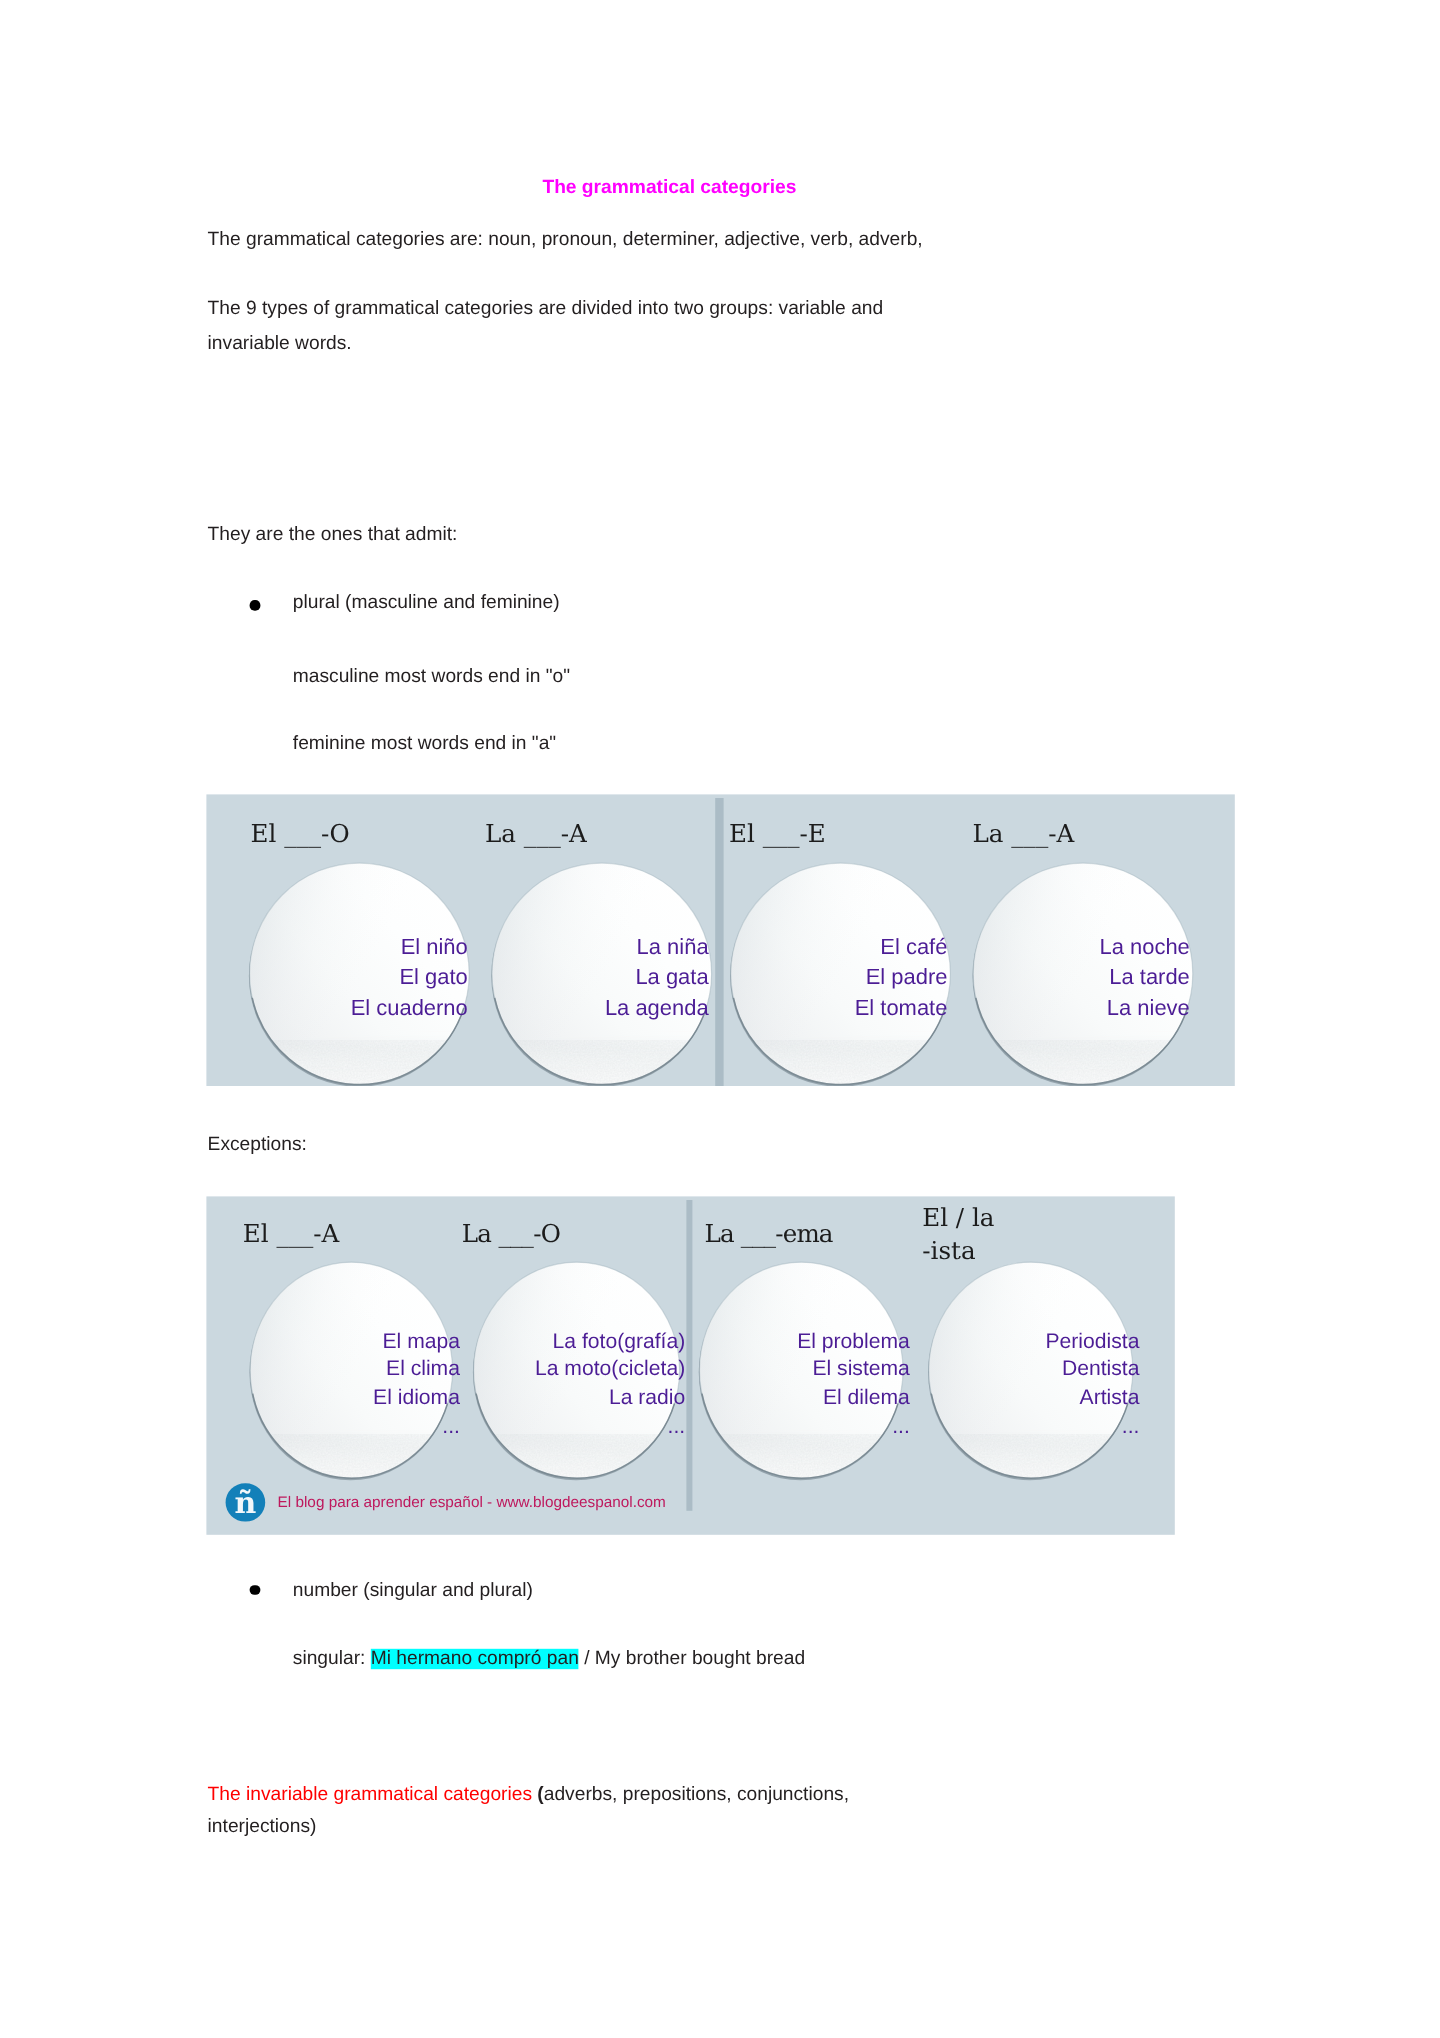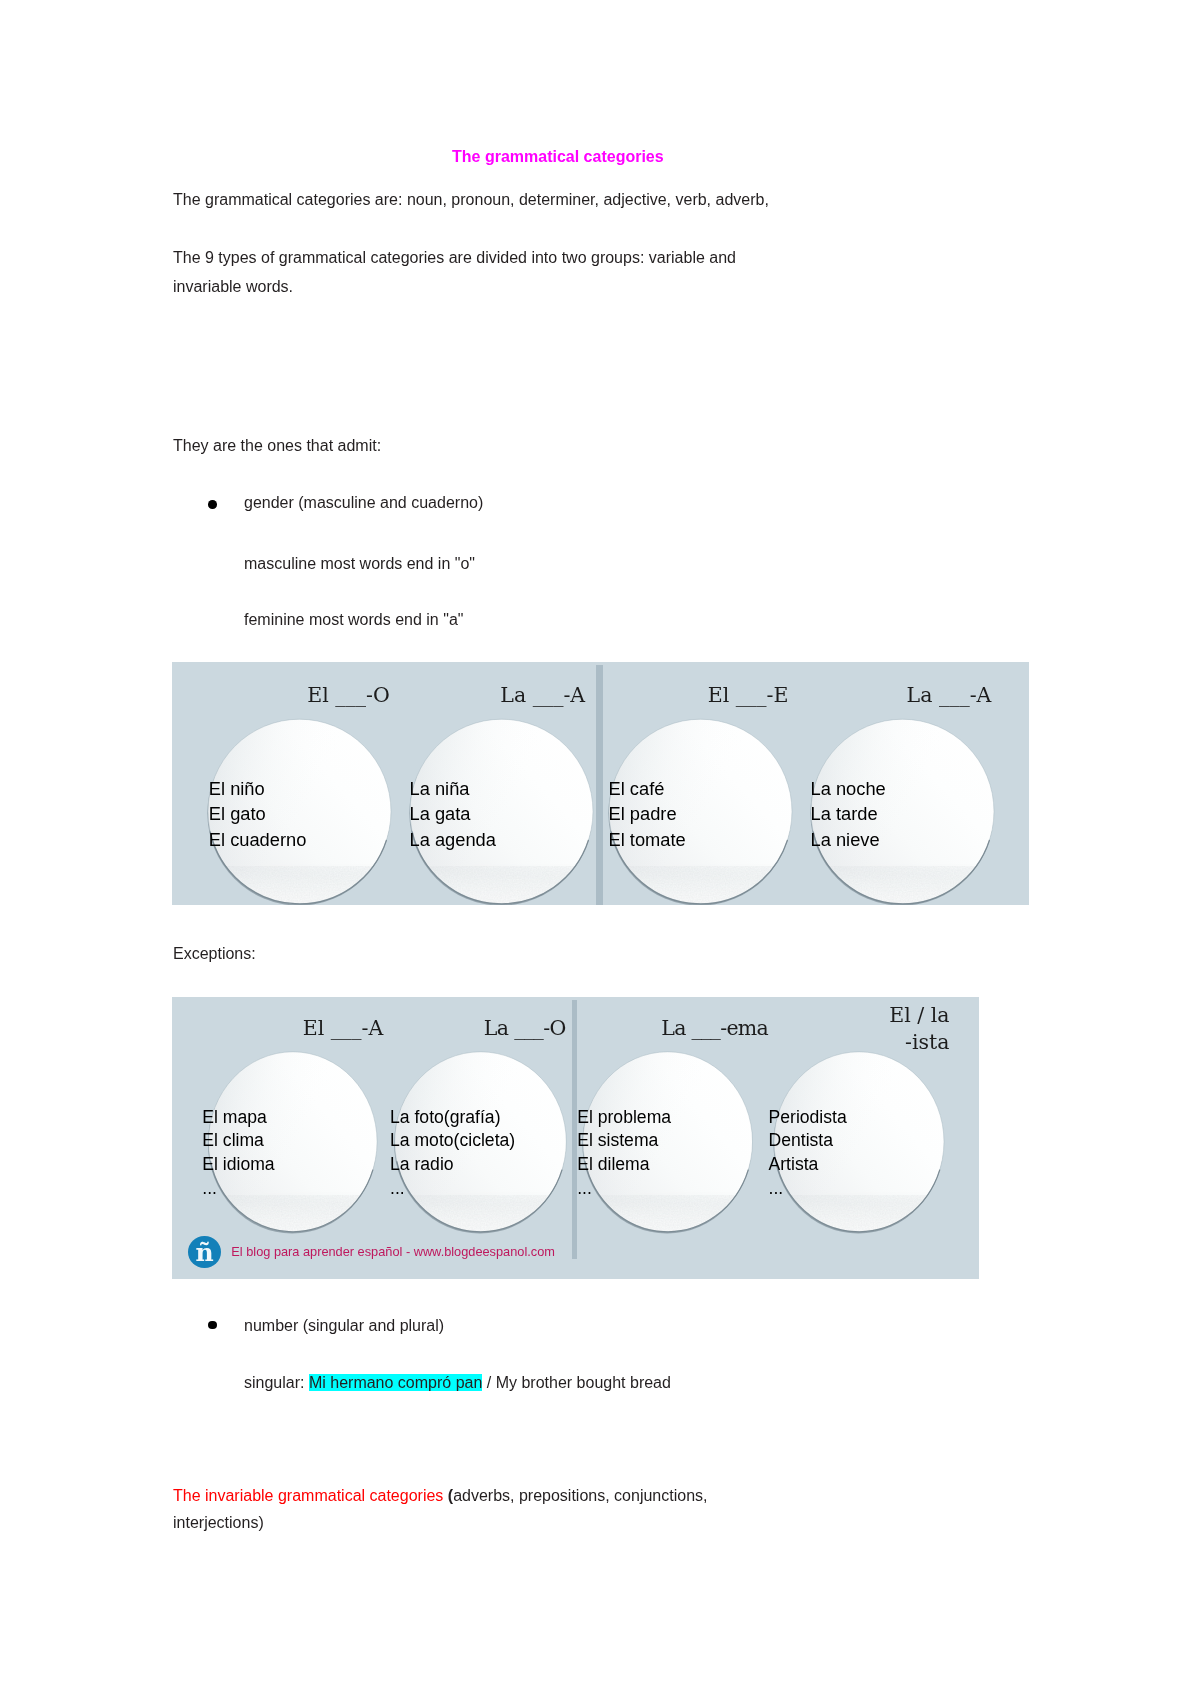--- a/index.html
+++ b/index.html
@@ -5,43 +5,43 @@
 <style>
   html,body{margin:0;padding:0;background:#ffffff;}
   body{width:1200px;height:1698px;font-family:"Liberation Sans",sans-serif;-webkit-font-smoothing:antialiased;-moz-osx-font-smoothing:grayscale;text-rendering:optimizeLegibility;}
   .page{position:relative;width:1200px;height:1698px;overflow:hidden;background:#ffffff;}
   .tx{position:absolute;white-space:nowrap;color:#231f20;font-size:16px;line-height:22px;}
   .title{color:#ff00ff;font-weight:bold;}
   .red{color:#ff0000;}
   .hl{background:#00ffff;}
   .fig{position:absolute;background:#cbd8df;overflow:hidden;}
   .divider{position:absolute;background:#abbcc6;}
-  .hdr{position:absolute;text-align:right;font-family:"DejaVu Serif",serif;font-size:20.5px;color:#1c1c1c;line-height:27px;white-space:nowrap;}
-  .ctext{position:absolute;text-align:left;color:#000000;font-size:18.3px;line-height:25.3px;}
+  .hdr{position:absolute;text-align:left;font-family:"DejaVu Serif",serif;font-size:20.5px;color:#1c1c1c;line-height:27px;white-space:nowrap;}
+  .ctext{position:absolute;text-align:right;color:#4c1d95;font-size:18.3px;line-height:25.3px;}
   .ctext2{font-size:17.6px;line-height:23.75px;}
   .bullet{position:absolute;border-radius:50%;background:#000000;width:8.5px;height:8.5px;}
   .wm{position:absolute;font-size:12.77px;color:#be185d;line-height:14px;white-space:nowrap;}
   .wmlogo{position:absolute;border-radius:50%;background:#1380b9;color:#f2f7fa;text-align:center;font-family:"DejaVu Serif",serif;font-size:25px;line-height:33px;font-weight:bold;}
 </style>
 </head>
 <body>
 
 <div class="page">
 
   <div class="tx title" style="left:452px;top:146px;">The grammatical categories</div>
 
   <div class="tx" style="left:173px;top:189px;">The grammatical categories are: noun, pronoun, determiner, adjective, verb, adverb,</div>
   <div class="tx" style="left:173px;top:247px;">The 9 types of grammatical categories are divided into two groups: variable and</div>
   <div class="tx" style="left:173px;top:276px;">invariable words.</div>
 
 
   <div class="tx" style="left:173px;top:435px;">They are the ones that admit:</div>
 
   <div class="bullet" style="left:208px;top:500px;"></div>
-  <div class="tx" style="left:244px;top:492px;">gender (masculine and cuaderno)</div>
+  <div class="tx" style="left:244px;top:492px;">plural (masculine and feminine)</div>
   <div class="tx" style="left:244px;top:552.7px;">masculine most words end in "o"</div>
   <div class="tx" style="left:244px;top:609.3px;">feminine most words end in "a"</div>
 
   <div class="fig" style="left:172px;top:662px;width:857px;height:243px;">
     <div class="divider" style="left:424px;top:3px;width:7px;height:244px;"></div>
     <svg class="circles" width="857" height="243" viewBox="0 0 857 243" xmlns="http://www.w3.org/2000/svg">
       <defs>
         <linearGradient id="sky1" x1="1" y1="0.12" x2="0.08" y2="0.95">
           <stop offset="0" stop-color="#ffffff"></stop>
           <stop offset="0.30" stop-color="#fdfefe"></stop>

